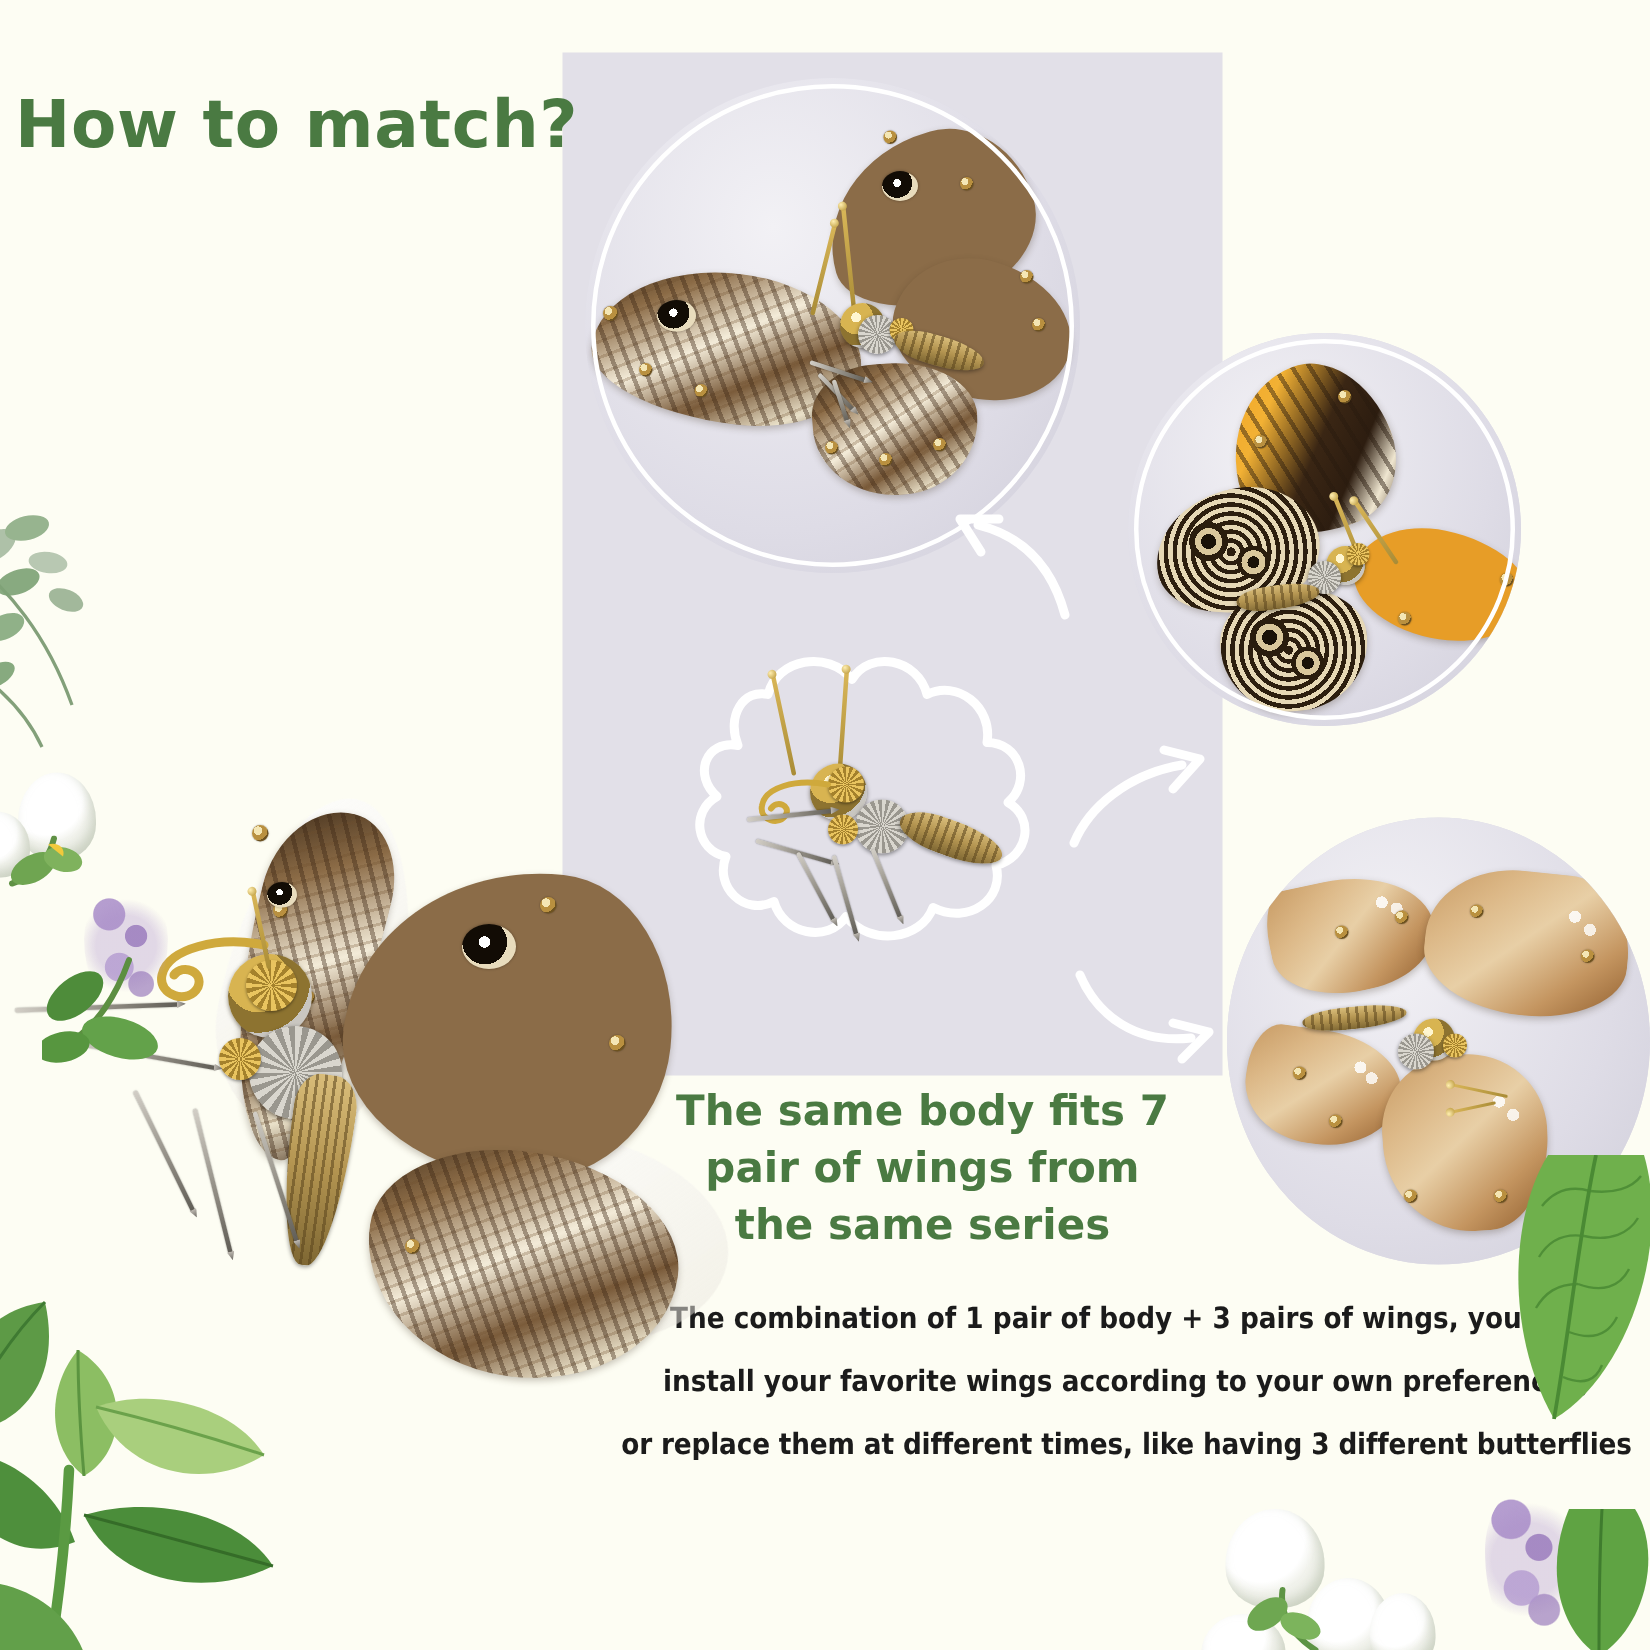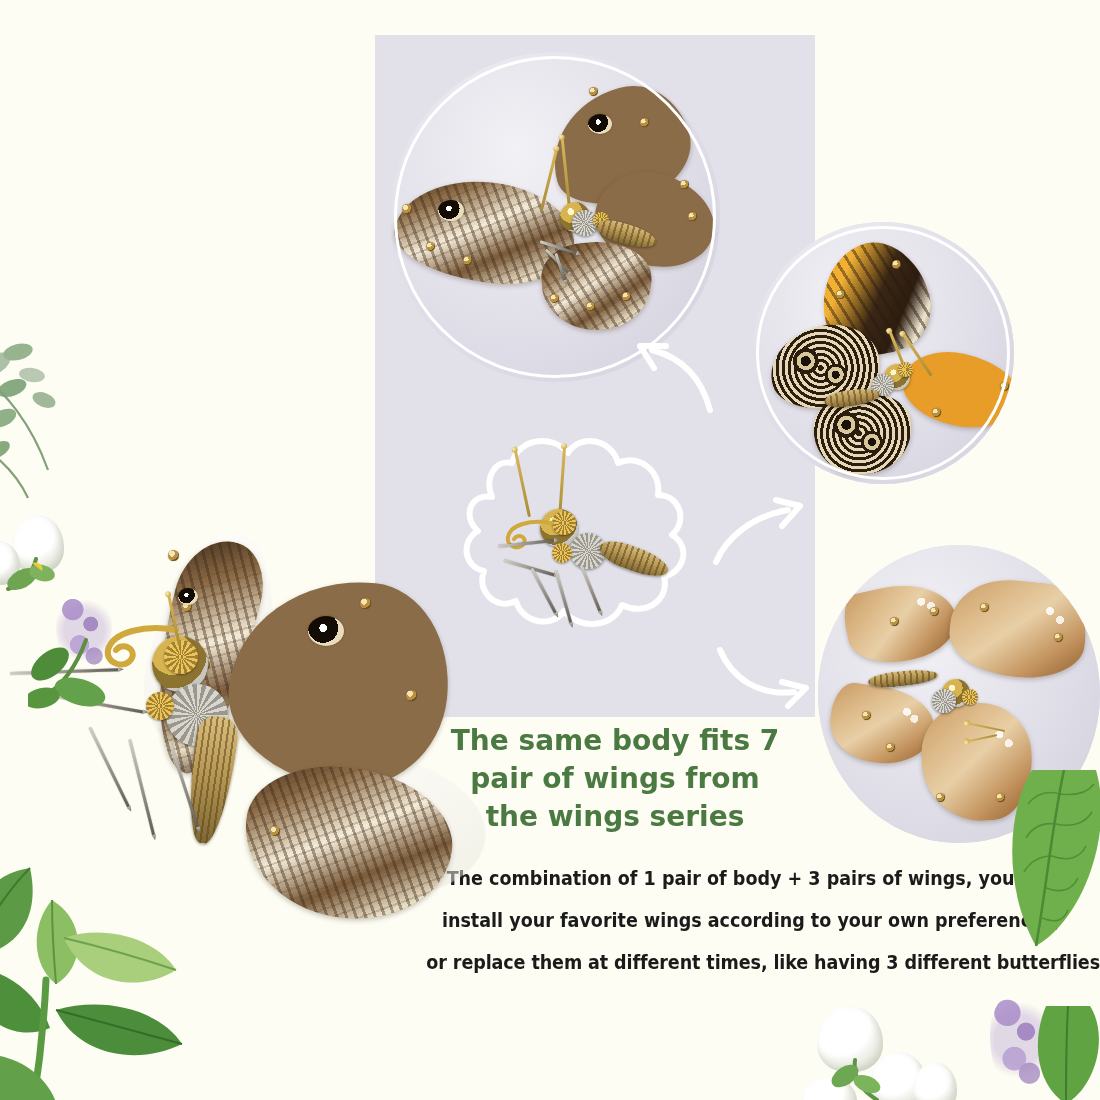--- a/index.html
+++ b/index.html
@@ -69,21 +69,21 @@
     width: 698px;
     color: #1b1b1b;
     font-family: "DejaVu Sans Condensed", "DejaVu Sans", sans-serif;
     font-size: 19.5px;
     font-weight: 700;
     line-height: 42px;
     text-align: center;
   }
   .bodycopy .l1 { text-align: center; }
   .bodycopy .l2 { text-align: center; }
-  .bodycopy .l3 { text-align: right; letter-spacing: -0.1px; }
+  .bodycopy .l3 { text-align: center; letter-spacing: -0.1px; }
 
   
   .circle {
     position: absolute;
     border-radius: 50%;
     overflow: hidden;
     background: #dedce6;
   }
   .circle .ring {
     position: absolute;
@@ -508,25 +508,26 @@
                   transform:rotate(8deg);"></div>
       <div class="leg" style="left:-50px; top:152px; width:110px; transform:rotate(-2deg);"></div>
       <div class="leg" style="left:-10px; top:174px; width:96px; transform:rotate(10deg);"></div>
       <div class="leg" style="left:30px; top:206px; width:90px; transform:rotate(64deg);"></div>
       <div class="leg" style="left:70px; top:218px; width:100px; transform:rotate(76deg);"></div>
       <div class="leg" style="left:110px; top:220px; width:92px; transform:rotate(72deg);"></div>
       <div class="antenna" style="left:118px; top:74px; width:2.6px; height:52px; transform:rotate(-12deg);"></div>
     </div>
   </div>
 
+  <div class="headline">How to match?</div>
 
   <div class="subhead">
     <div>The same body fits 7</div>
     <div>pair of wings from</div>
-    <div>the wings series</div>
+    <div>the same series</div>
   </div>
 
   <div class="bodycopy">
     <div class="l1">The combination of 1 pair of body + 3 pairs of wings, you can</div>
     <div class="l2">install your favorite wings according to your own preferences,</div>
     <div class="l3">or replace them at different times, like having 3 different butterflies</div>
   </div>
 
   <div class="botanical" style="left:-10px; top:505px; width:120px; height:110px;">
     <div class="bud" style="left:22px; top:10px; width:52px; height:58px;"></div>

